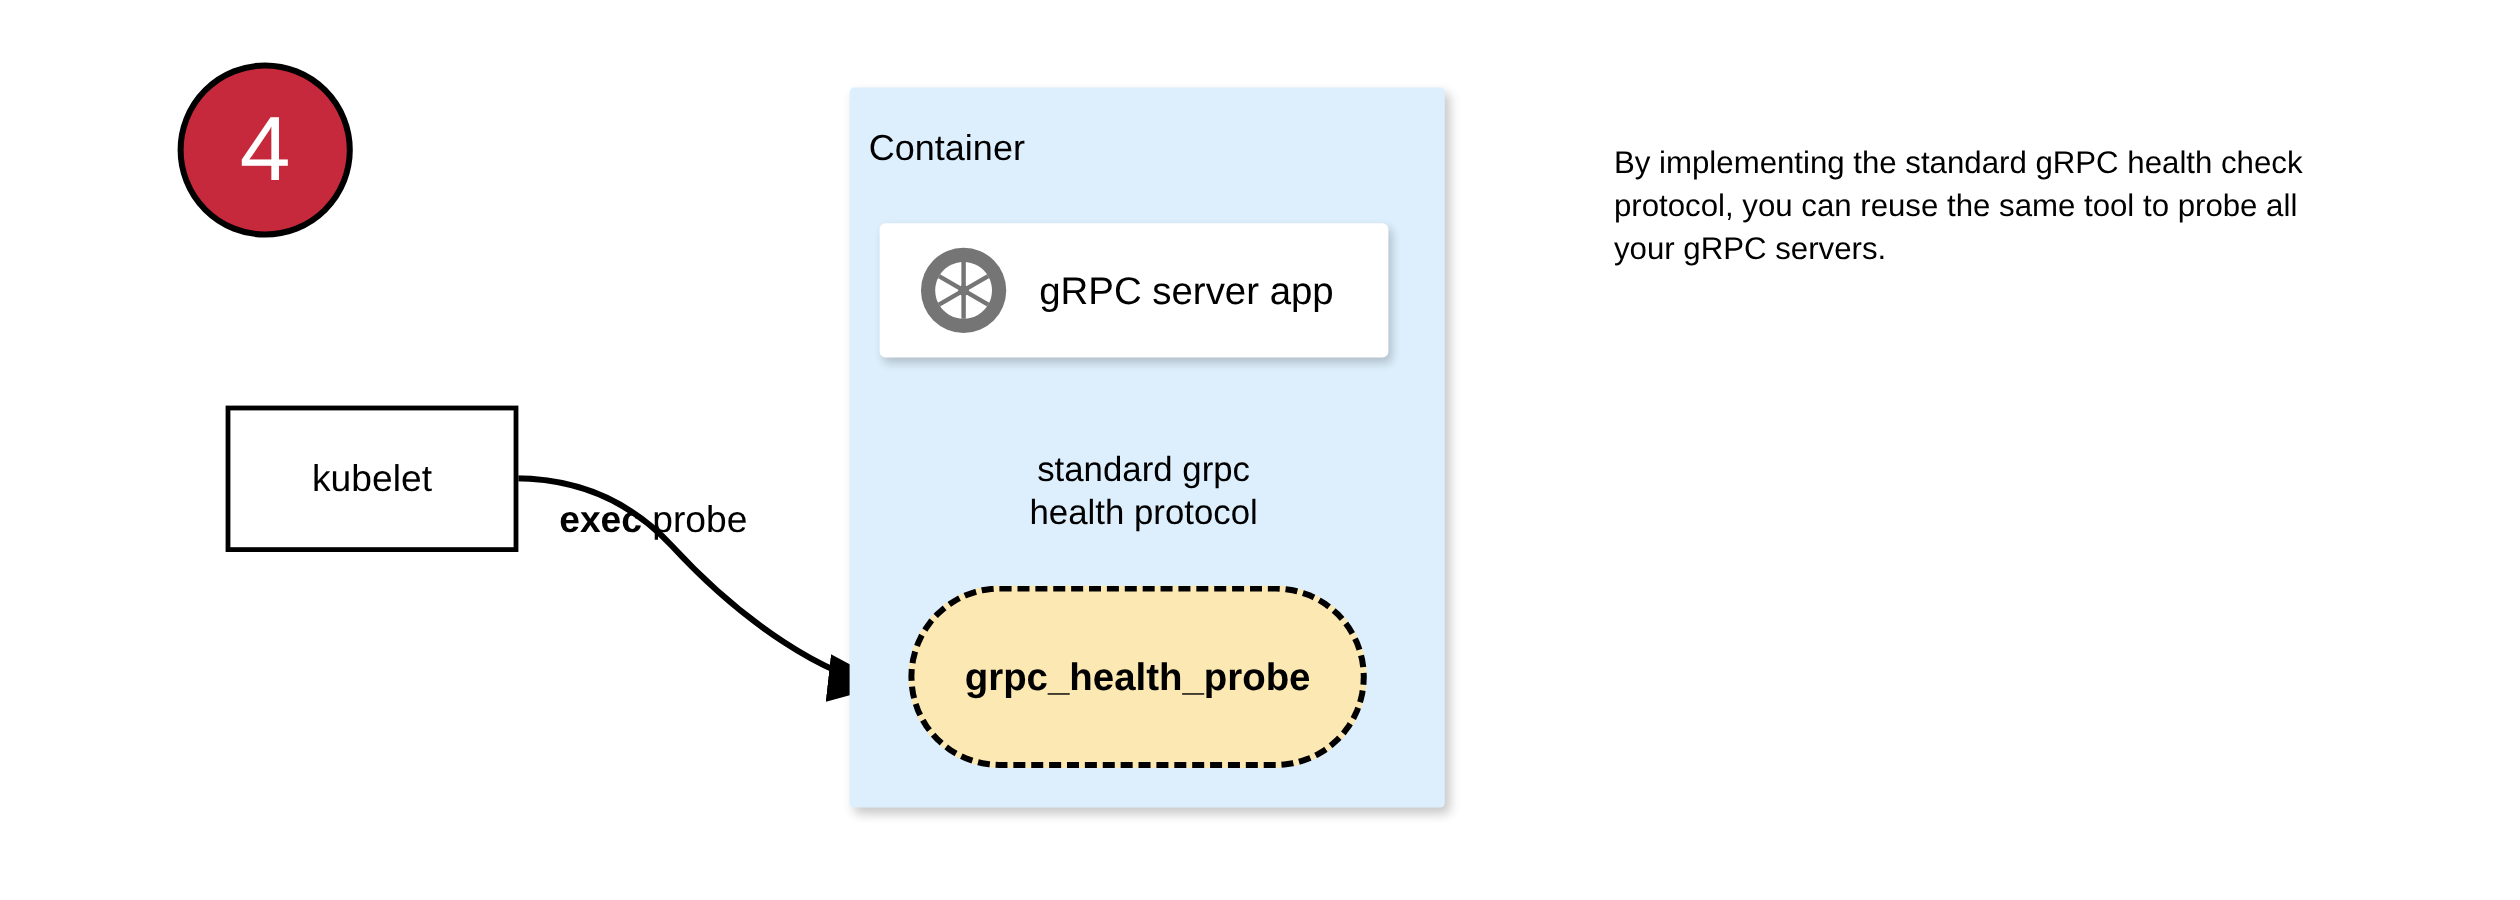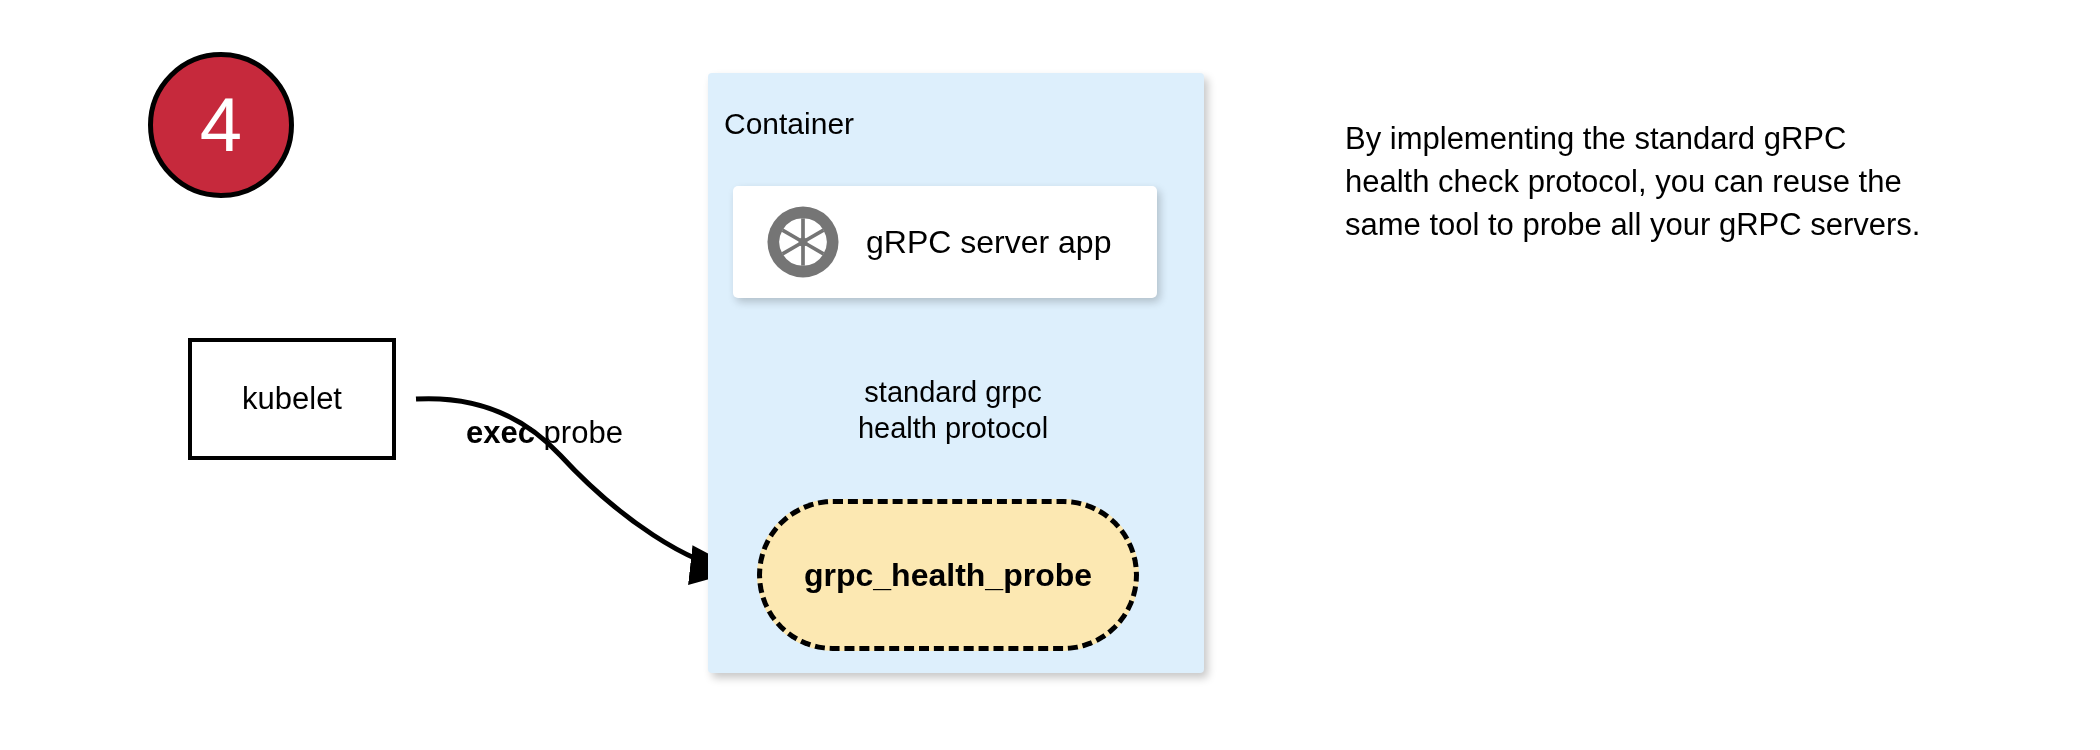--- a/index.html
+++ b/index.html
@@ -45,21 +45,21 @@
     line-height: 1;
     font-weight: 400;
     letter-spacing: 0px;
   }
 
   
   .kubelet-box {
     position: absolute;
     left: 188px;
     top: 338px;
-    width: 208px;
+    width: 244px;
     height: 122px;
     background: #ffffff;
     border: 4px solid #000000;
     box-sizing: border-box;
     display: flex;
     align-items: center;
     justify-content: center;
   }
   .kubelet-box span {
     font-size: 31px;
@@ -106,21 +106,21 @@
   }
   .server-card-label {
     font-size: 32px;
     margin-left: 26px;
   }
 
   
   .probe-node {
     position: absolute;
     left: 757px;
-    top: 499px;
+    top: 488px;
     width: 382px;
     height: 152px;
     background: #fce8b2;
     border: 5px dashed #000000;
     border-radius: 76px;
     box-sizing: border-box;
     display: flex;
     flex-direction: column;
     align-items: center;
     justify-content: center;
@@ -154,21 +154,21 @@
     white-space: nowrap;
   }
   .exec-label b { font-weight: bold; }
 
   
   .annotation {
     position: absolute;
     left: 1345px;
     top: 118px;
     width: 580px;
-    font-size: 31px;
+    font-size: 26px;
     line-height: 1.38;
     color: #000000;
   }
 
   svg.edges {
     position: absolute;
     left: 0;
     top: 0;
     width: 2100px;
     height: 750px;

